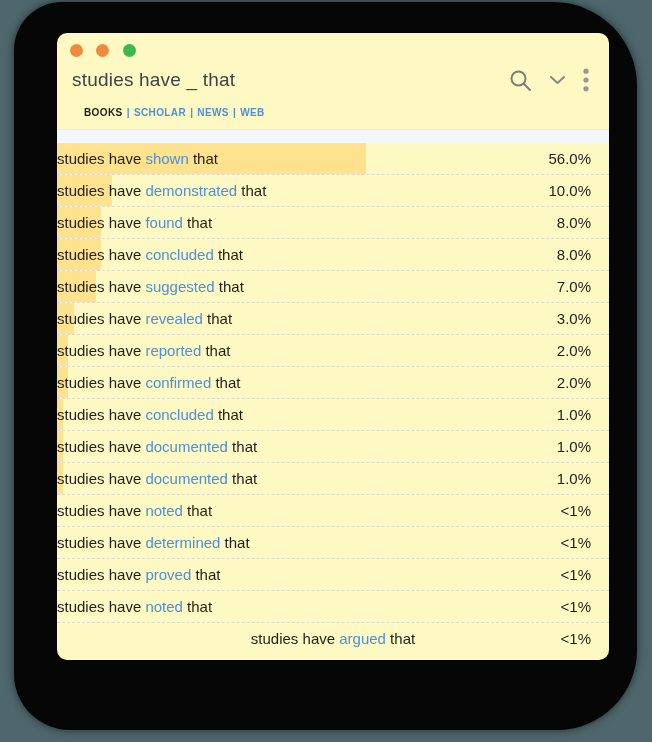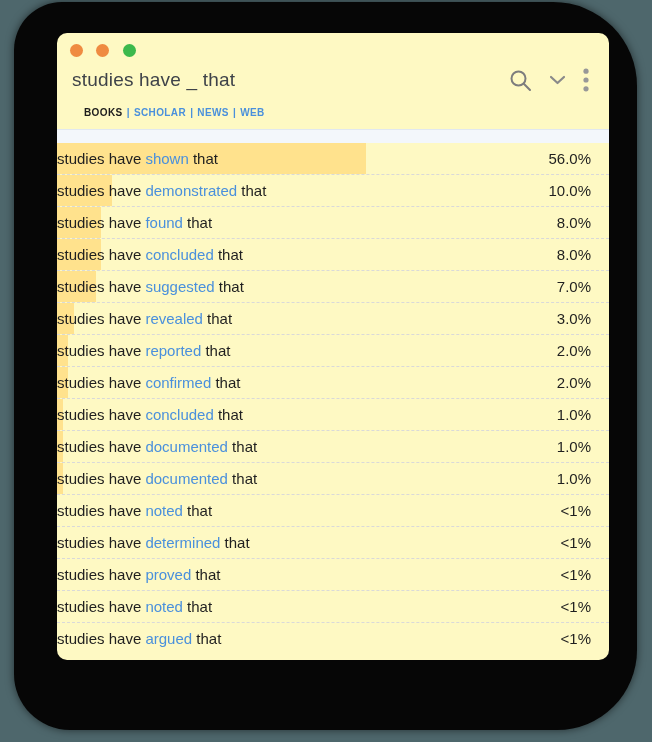--- a/index.html
+++ b/index.html
@@ -27,21 +27,21 @@
   .iconbtn{display:flex;align-items:center;justify-content:center;margin-left:17px;}
   
   .tabs{padding:15px 0 0 15px;font-size:10px;font-weight:bold;letter-spacing:.4px;line-height:12px;margin-left:12px;}
   .tab{color:#4a90dc;cursor:pointer;}
   .tab.active{color:#1c1c1c;}
   .tabsep{color:#4a90dc;padding:0 4px;}
   
   .list-header{margin-top:10px;height:13px;background:#f3f7fb;border-top:1px solid #e1e8f0;}
   .rows{width:100%;}
   .row{position:relative;height:32px;border-bottom:1px dashed #d9d9d9;box-sizing:border-box;cursor:pointer;}
-  .row:last-child{border-bottom:none;}
+  .row:last-child{border-bottom:none;text-align:center;}
   .bar{position:absolute;left:0;top:0;bottom:0;background:#ffe28d;}
   .phrase{position:relative;display:block;line-height:31px;font-size:15px;color:#1f1f1f;white-space:pre;}
   .word{color:#4a90dc;}
   .pct{position:absolute;right:18px;top:0;line-height:31px;font-size:15px;color:#1f1f1f;}
 </style>
 </head>
 <body>
 
 <div class="backdrop"></div>
 

